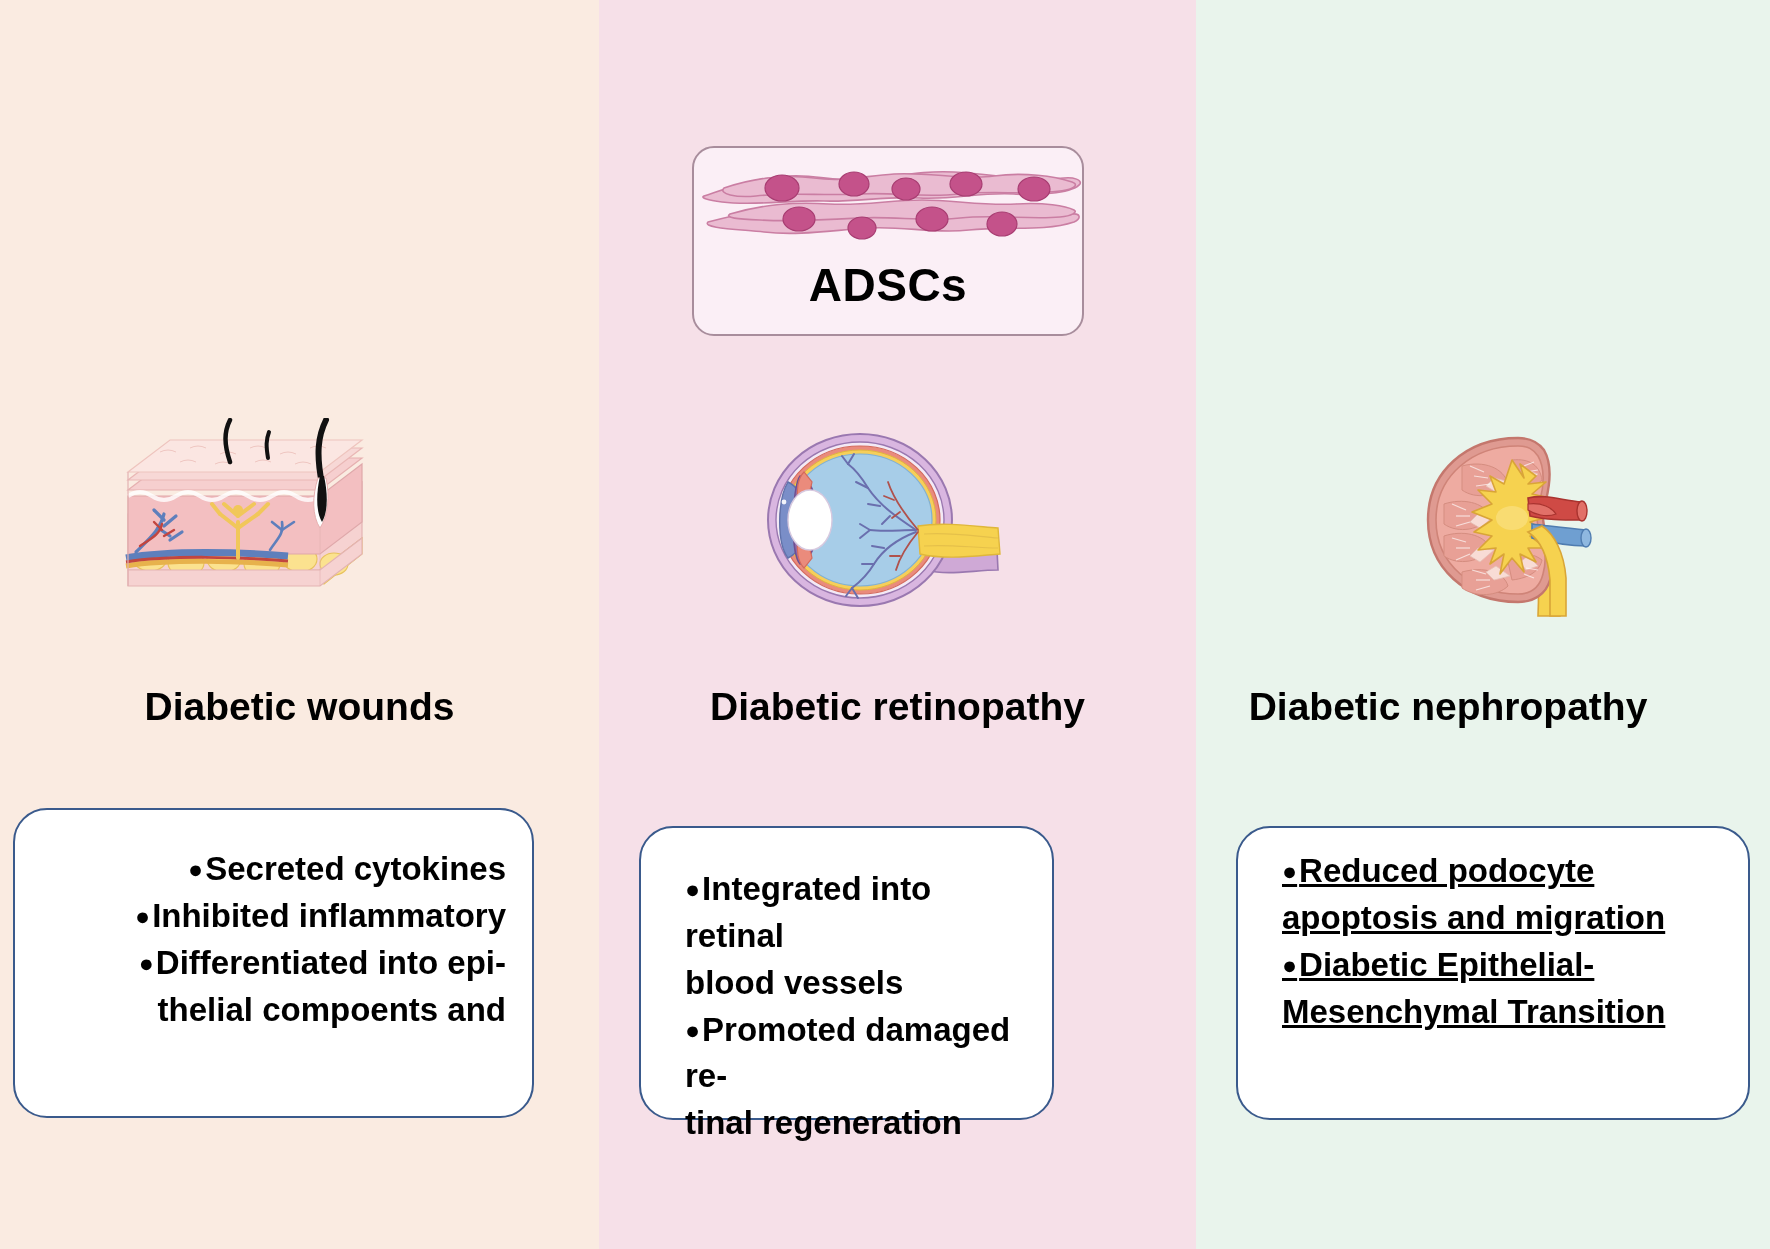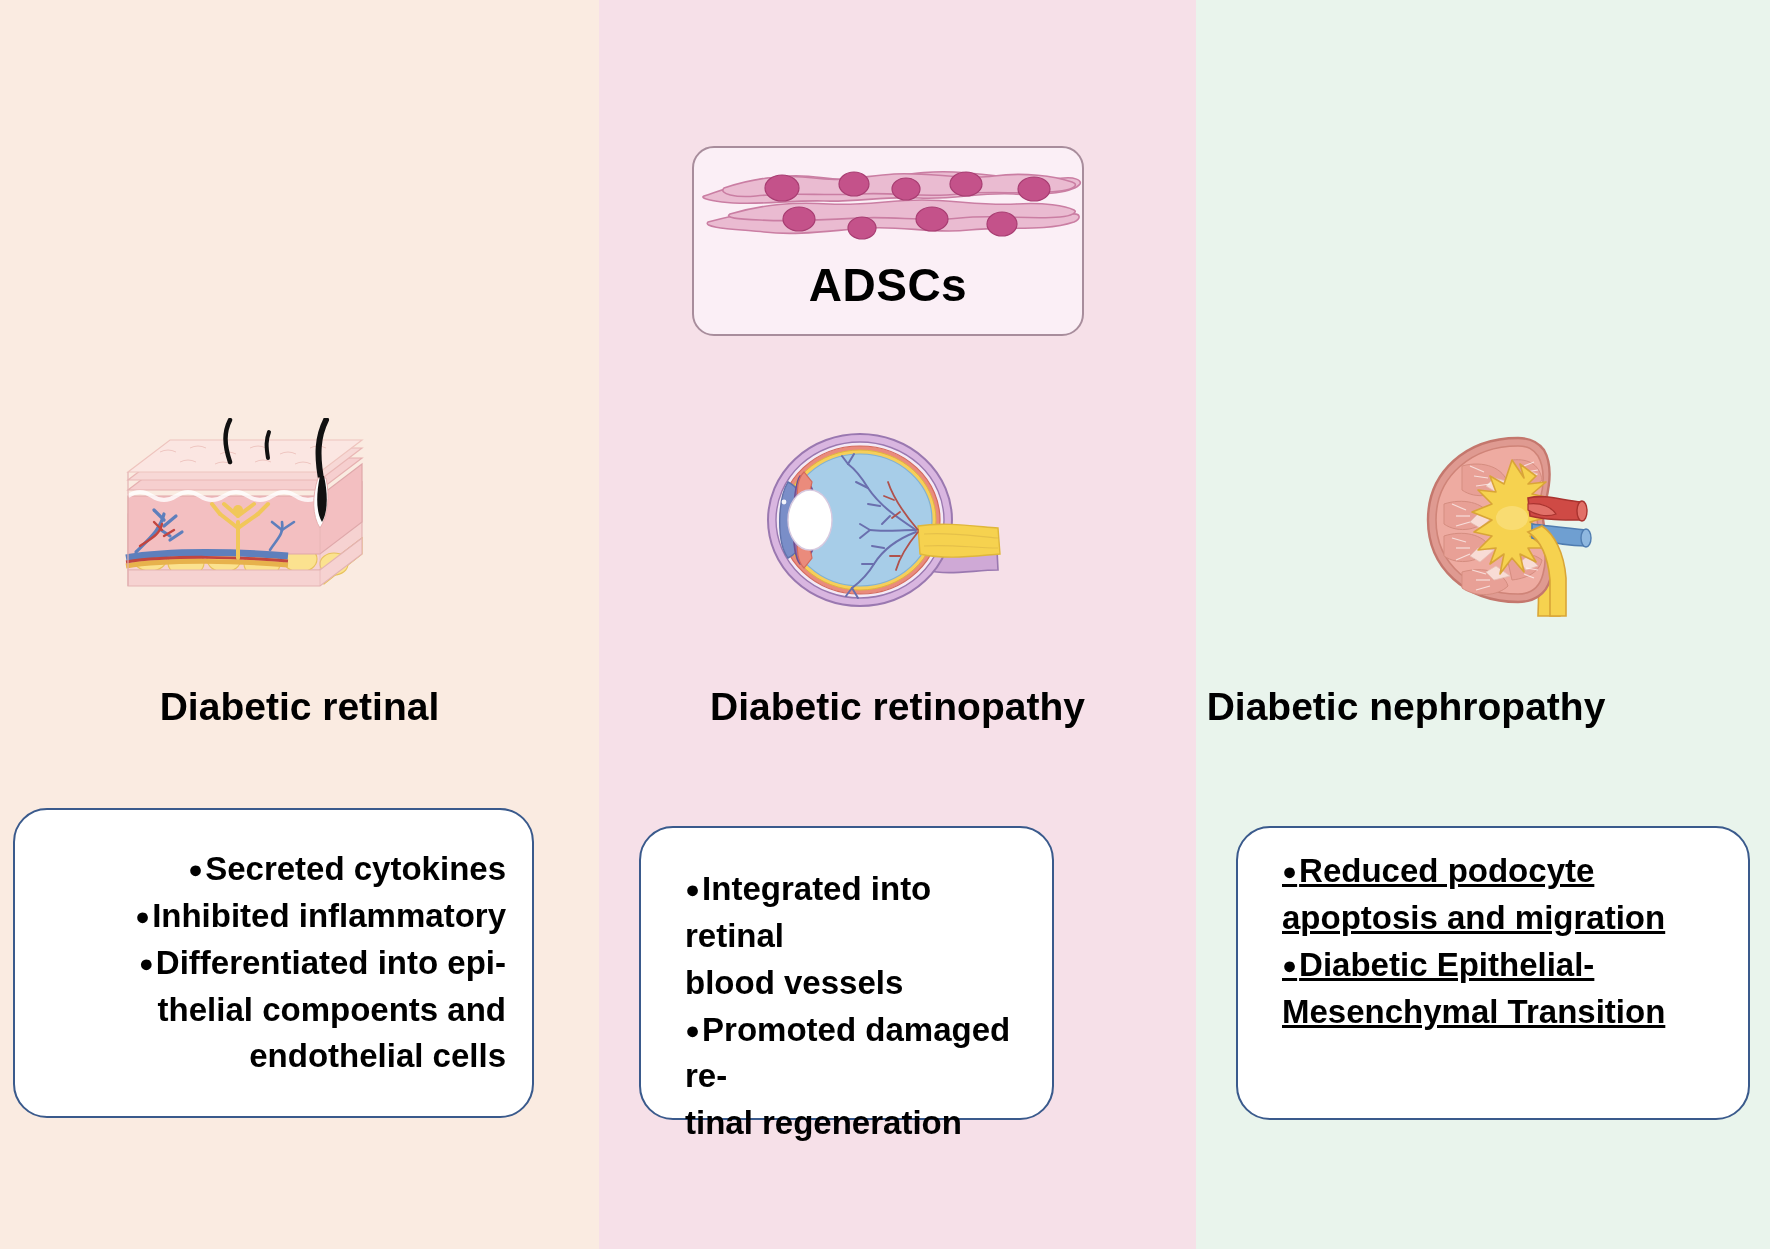--- a/index.html
+++ b/index.html
@@ -41,21 +41,21 @@
   #illo-kidney{left:1400px;top:420px;width:240px;height:200px;}
 
   
   .heading{
     position:absolute;
     font-size:39px;font-weight:bold;color:#000;
     text-align:center;white-space:nowrap;
   }
   #heading-wounds{left:0;width:599px;top:685px;}
   #heading-retino{left:599px;width:597px;top:685px;}
-  #heading-nephro{left:1154px;width:504px;top:685px;}
+  #heading-nephro{left:1196px;width:504px;top:685px;}
 
   
   .infobox{
     position:absolute;
     background:#ffffff;
     border:2px solid #3a5a8c;
     border-radius:34px;
     box-sizing:border-box;
   }
   #box-wounds{left:13px;top:808px;width:521px;height:310px;}
@@ -307,31 +307,30 @@
     <path d="M132 104 C150 106 166 108 186 110 L186 126 C166 126 148 122 132 118 Z" fill="#6f9fd1" stroke="#4f7cb0" stroke-width="1.6"></path>
     <ellipse cx="186" cy="118" rx="5" ry="9" fill="#8fb8e0" stroke="#4f7cb0" stroke-width="1.4"></ellipse>
 
     <path d="M128 78 C146 74 160 80 182 82 L182 100 C162 100 146 100 130 96 Z" fill="#cf4a45" stroke="#a9332f" stroke-width="1.6"></path>
     <ellipse cx="182" cy="91" rx="5" ry="10" fill="#e27068" stroke="#a9332f" stroke-width="1.4"></ellipse>
     <path d="M128 84 C142 82 152 88 156 94 C146 98 134 94 128 90 Z" fill="#e27068" stroke="#a9332f" stroke-width="1.2"></path>
 
     <path d="M128 112 C140 120 148 136 150 160 L150 196 L166 196 L166 158 C164 132 154 114 142 106 Z" fill="#f6d24f" stroke="#d9a537" stroke-width="1.6"></path>
   </svg>
 
-  <div class="heading" id="heading-wounds">Diabetic retinal</div>
+  <div class="heading" id="heading-wounds">Diabetic wounds</div>
   <div class="heading" id="heading-retino">Diabetic retinopathy</div>
   <div class="heading" id="heading-nephro">Diabetic nephropathy</div>
 
   <div class="infobox" id="box-wounds">
     <ul class="bullets">
       <li>Secreted cytokines</li>
       <li>Inhibited inflammatory</li>
       <li>Differentiated into epi-</li>
       <li class="cont">thelial compoents and</li>
-      <li class="cont">endothelial cells</li>
     </ul>
   </div>
 
   <div class="infobox" id="box-retino">
     <ul class="bullets">
       <li>Integrated into retinal</li>
       <li class="cont">blood vessels</li>
       <li>Promoted damaged re-</li>
       <li class="cont">tinal regeneration</li>
     </ul>

